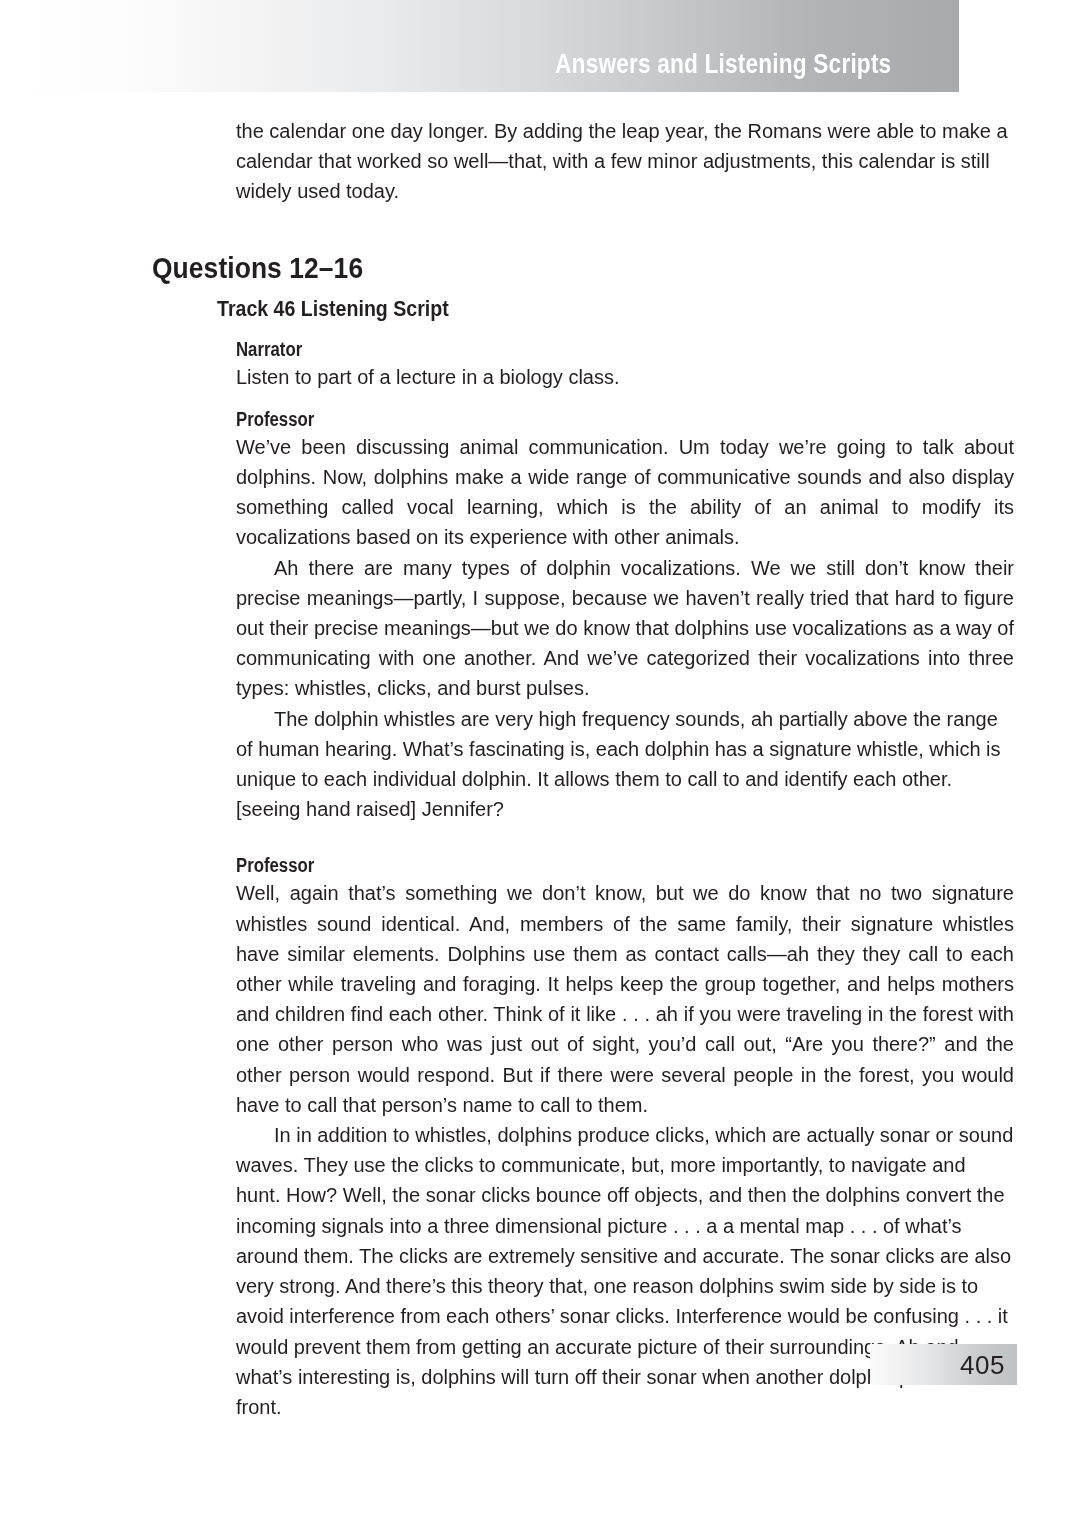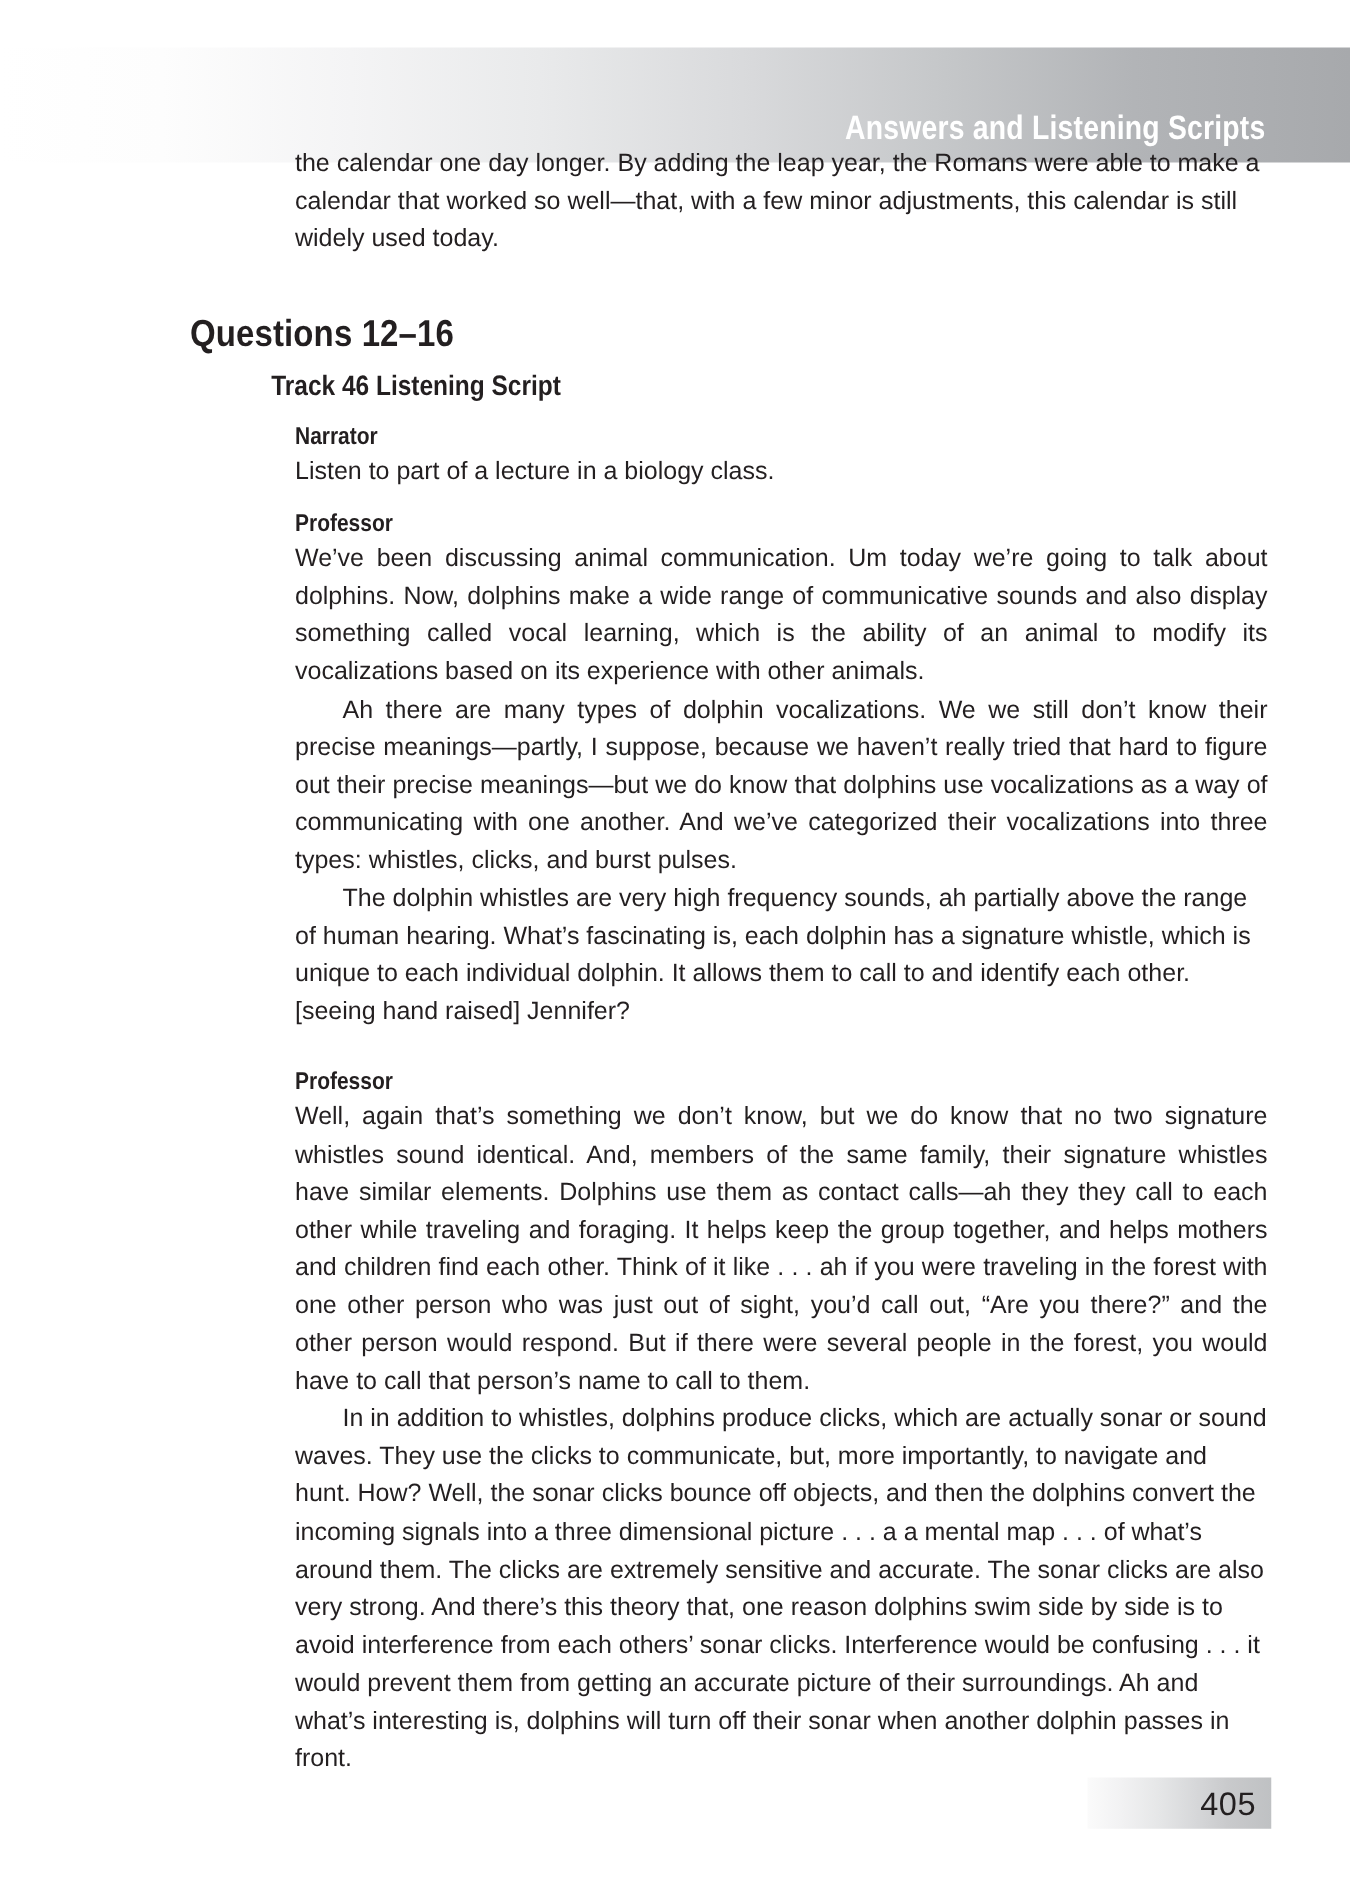--- a/index.html
+++ b/index.html
@@ -14,32 +14,31 @@
     font-family: "Liberation Sans", sans-serif;
     color: #231f20;
     overflow: hidden;
   }
 
   
   .page-header {
     position: absolute;
     left: 0;
     top: 0;
-    width: 1080px;
+    width: 959px;
     height: 92px;
     background: linear-gradient(to right,
         #ffffff 0%,
         #fdfdfd 12%,
         #f4f4f5 26%,
         #e9eaeb 40%,
         #d9dadc 55%,
         #c5c7c9 70%,
         #b2b4b7 84%,
         #a7a9ac 100%);
-    margin-top: 38px;
   }
   .page-header .header-title {
     position: absolute;
     right: 68px;
     bottom: 14px;
     color: #ffffff;
     font-size: 27px;
     font-weight: bold;
     letter-spacing: 0.2px;
     transform: scaleX(0.84);
@@ -122,21 +121,21 @@
 
   
   .sp-questions   { height: 44px; }
   .sp-track       { height: 11px; }
   .sp-speaker     { height: 14px; }
 
   
   .page-footer {
     position: absolute;
     left: 870px;
-    top: 1422px;
+    top: 1344px;
     width: 147px;
     height: 41px;
     background: linear-gradient(to right,
         #fbfbfb 0%,
         #f2f2f3 18%,
         #e6e7e8 38%,
         #d7d8da 58%,
         #c9cacc 76%,
         #bfc1c3 100%);
   }

